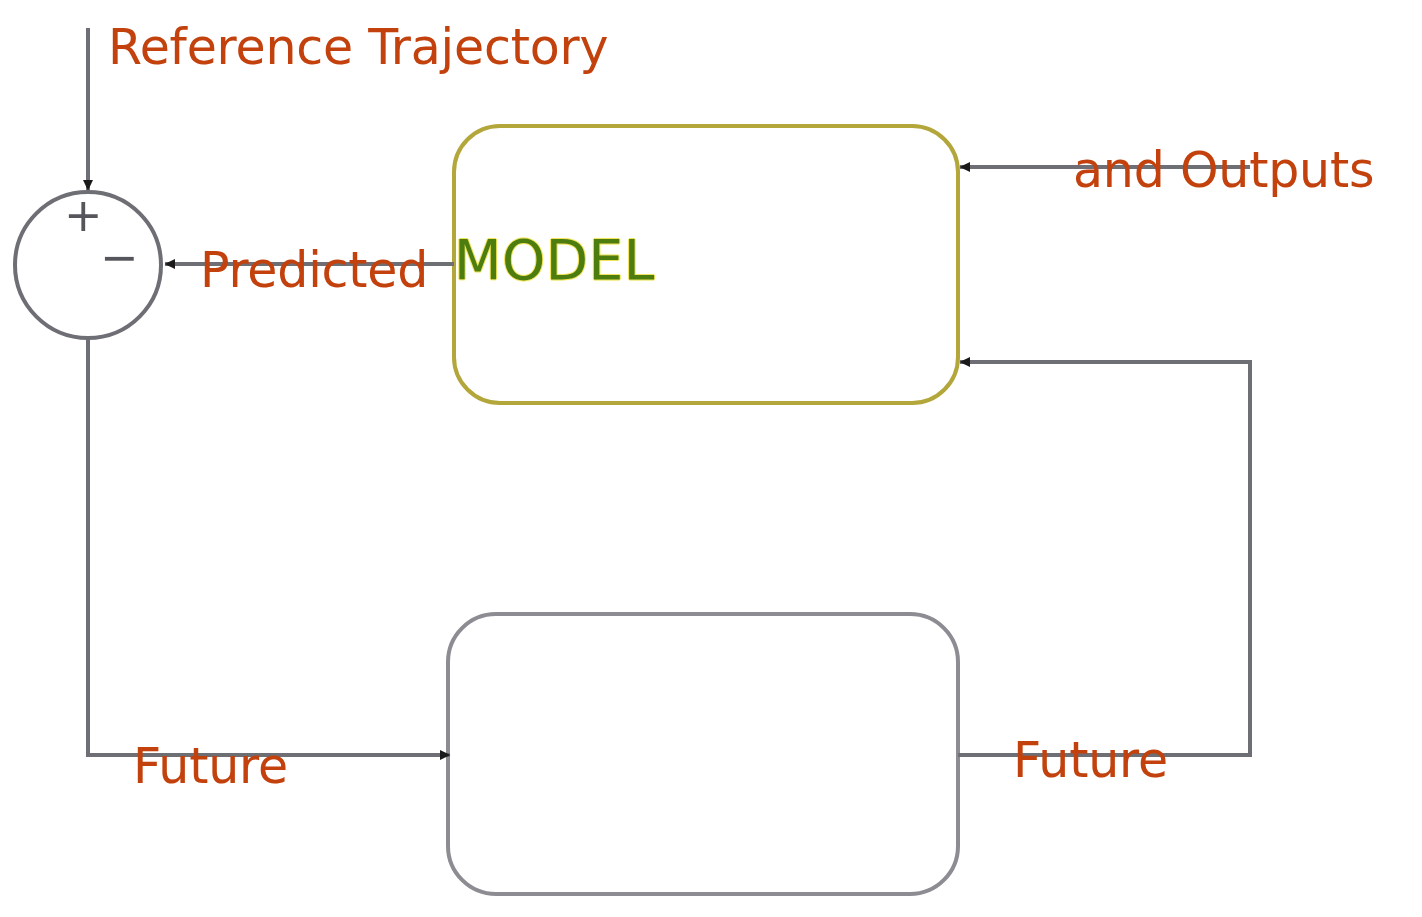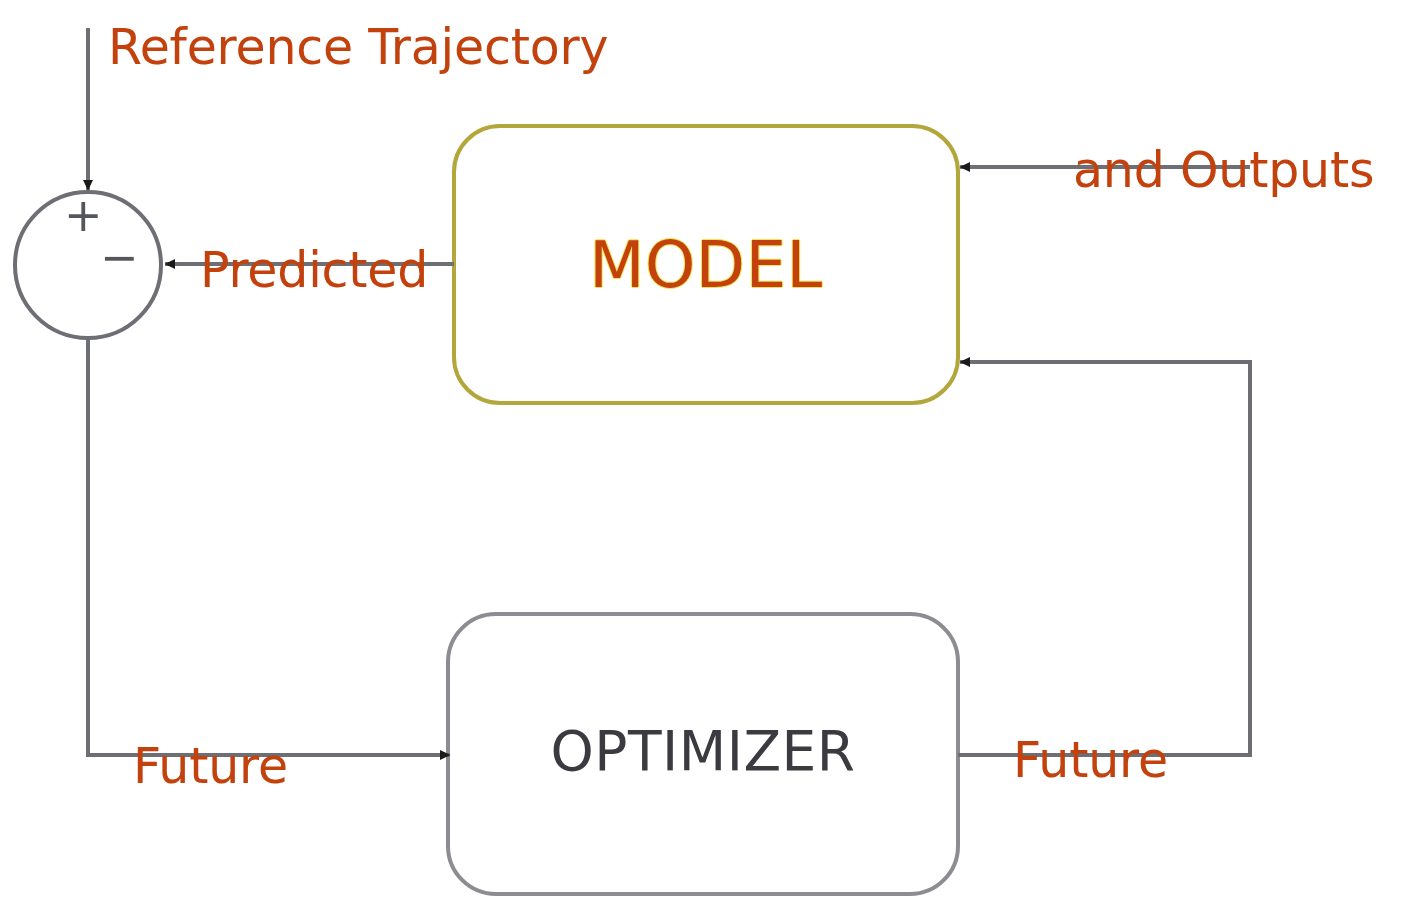--- a/index.html
+++ b/index.html
@@ -41,23 +41,23 @@
   .lbl-finp     { left: 1013px; top: 602px; font-size: 49px; }
   .blocklabel {
     position: absolute;
     font-family: "DejaVu Sans", "Liberation Sans", sans-serif;
     font-weight: 400;
     white-space: pre;
     letter-spacing: 0.5px;
   }
   .lbl-model {
     left: 454px; top: 228px; width: 504px;
-    text-align: center;
-    font-size: 64px;
-    color: #c2410c;
+    text-align: left;
+    font-size: 55px;
+    color: #4d7c0f;
     text-shadow:
       0 0 1px #f2e85c, 0 0 2px #f2e85c,
       1px 0 0.5px #efe05a, -1px 0 0.5px #efe05a,
       0 1px 0.5px #efe05a, 0 -1px 0.5px #efe05a;
   }
   .lbl-optimizer {
     left: 448px; top: 719px; width: 510px;
     text-align: center;
     font-size: 55px;
     color: #3a3a40;
@@ -99,21 +99,20 @@
 
     <path d="M88,338 L88,755 L450,755" fill="none" stroke="#6e6e75" stroke-width="4" marker-end="url(#arrowhead)"></path>
 
     <path d="M958,755 L1250,755 L1250,362 L960,362" fill="none" stroke="#6e6e75" stroke-width="4" marker-end="url(#arrowhead)"></path>
   </svg>
 
   <span class="sign sign-plus">+</span>
   <span class="sign sign-minus">−</span>
 
   <div class="blocklabel lbl-model">MODEL</div>
-  <div class="blocklabel lbl-optimizer">OPTIMIZER</div>
 
   <div class="lbl lbl-ref">Reference Trajectory</div>
 
   <div class="lbl lbl-past">
     <div>and Outputs</div>
   </div>
 
   <div class="lbl lbl-pred">
     <div>Predicted</div>
   </div>

